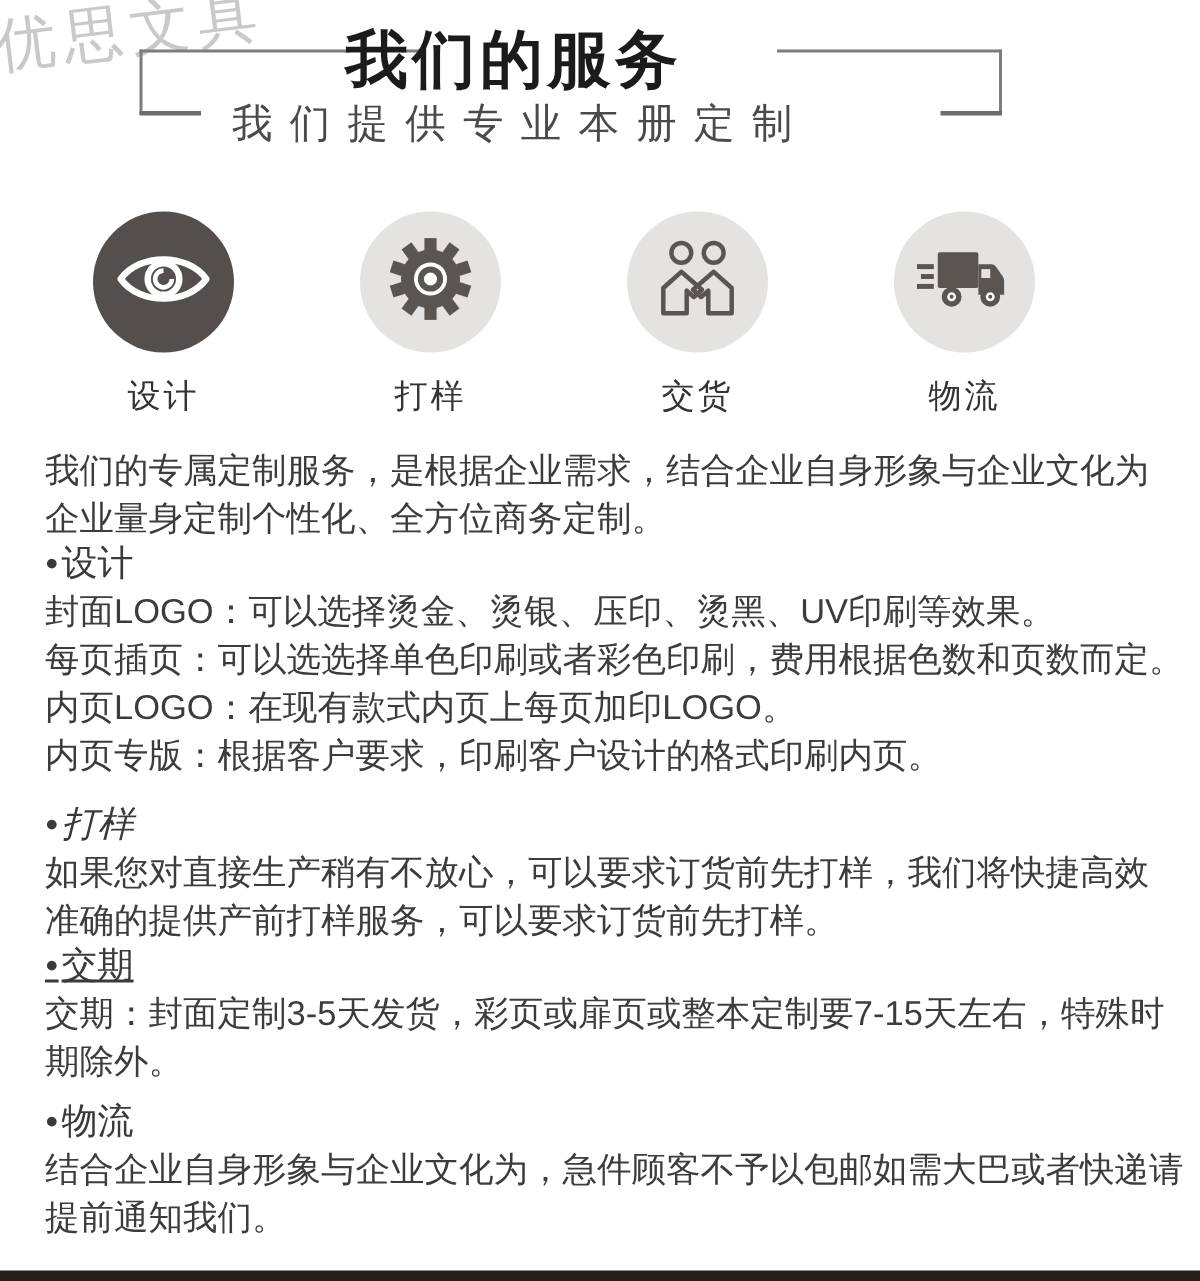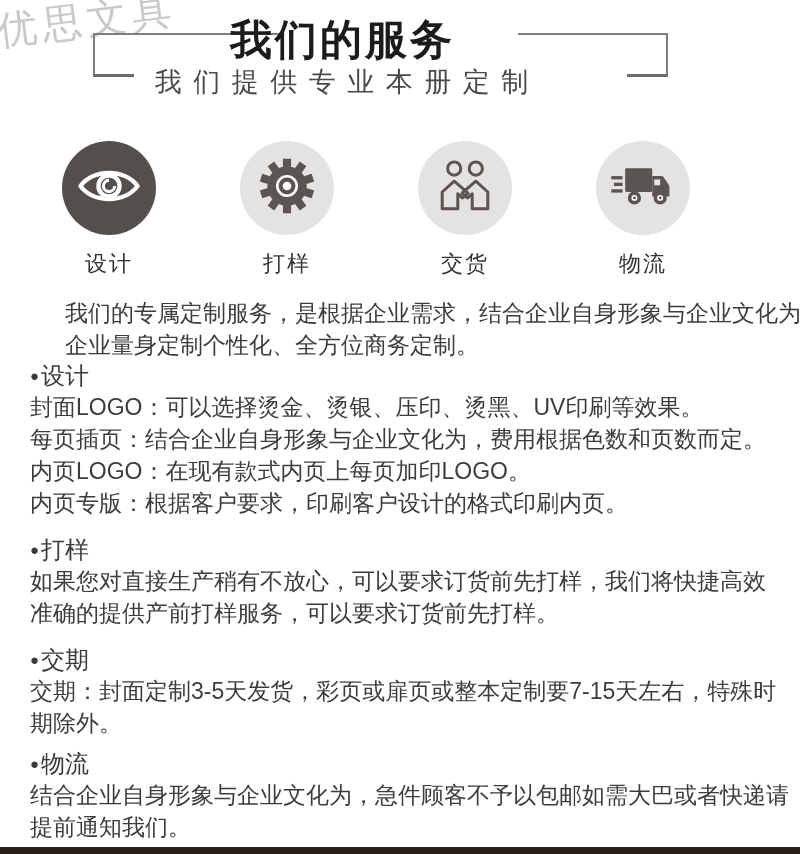--- a/index.html
+++ b/index.html
@@ -44,26 +44,26 @@
   .circle.dark  { background:#544f4c; }
   .circle.light { background:#e4e3e2; }
   .service-label { margin-top:14px; font-size:22px; color:#333333; letter-spacing:2px; }
 
   
   .content {
     position:absolute; top:283px; left:30px; width:748px;
     font-size:23px; line-height:32px; color:#3c3c3c; z-index:2;
   }
   .tline { white-space:nowrap; }
-  .intro { margin-top:14px;margin-left:35px; }
+  .intro { margin-top:14px; }
   .sec-head { font-size:24px; line-height:30px; color:#3a3a3a; }
   .bullet { font-size:15px; vertical-align:3px; margin-right:2px; }
   .sec-design  .sec-head { margin-top:0; }
-  .sec-proof   .sec-head { margin-top:16px; }
-  .sec-lead    .sec-head { margin-top:16px; }
+  .sec-proof   .sec-head { margin-top:16px;font-style:italic; }
+  .sec-lead    .sec-head { margin-top:0;text-decoration:underline; }
   .sec-logis   .sec-head { margin-top:10px; }
 
   
   .bottom-bar { position:absolute; left:0; bottom:0; width:800px; height:7px; background:#262019; }
 </style>
 </head>
 <body>
 
 <div class="page">
 
@@ -165,21 +165,21 @@
   <div class="content">
 
     <div class="intro">
       <div class="tline">我们的专属定制服务，是根据企业需求，结合企业自身形象与企业文化为</div>
       <div class="tline">企业量身定制个性化、全方位商务定制。</div>
     </div>
 
     <div class="section sec-design">
       <div class="sec-head"><span class="bullet">●</span><span>设计</span></div>
       <div class="tline">封面LOGO：可以选择烫金、烫银、压印、烫黑、UV印刷等效果。</div>
-      <div class="tline">每页插页：结合企业自身形象与企业文化为，费用根据色数和页数而定。</div>
+      <div class="tline">每页插页：可以选选择单色印刷或者彩色印刷，费用根据色数和页数而定。</div>
       <div class="tline">内页LOGO：在现有款式内页上每页加印LOGO。</div>
       <div class="tline">内页专版：根据客户要求，印刷客户设计的格式印刷内页。</div>
     </div>
 
     <div class="section sec-proof">
       <div class="sec-head"><span class="bullet">●</span><span>打样</span></div>
       <div class="tline">如果您对直接生产稍有不放心，可以要求订货前先打样，我们将快捷高效</div>
       <div class="tline">准确的提供产前打样服务，可以要求订货前先打样。</div>
     </div>
 

